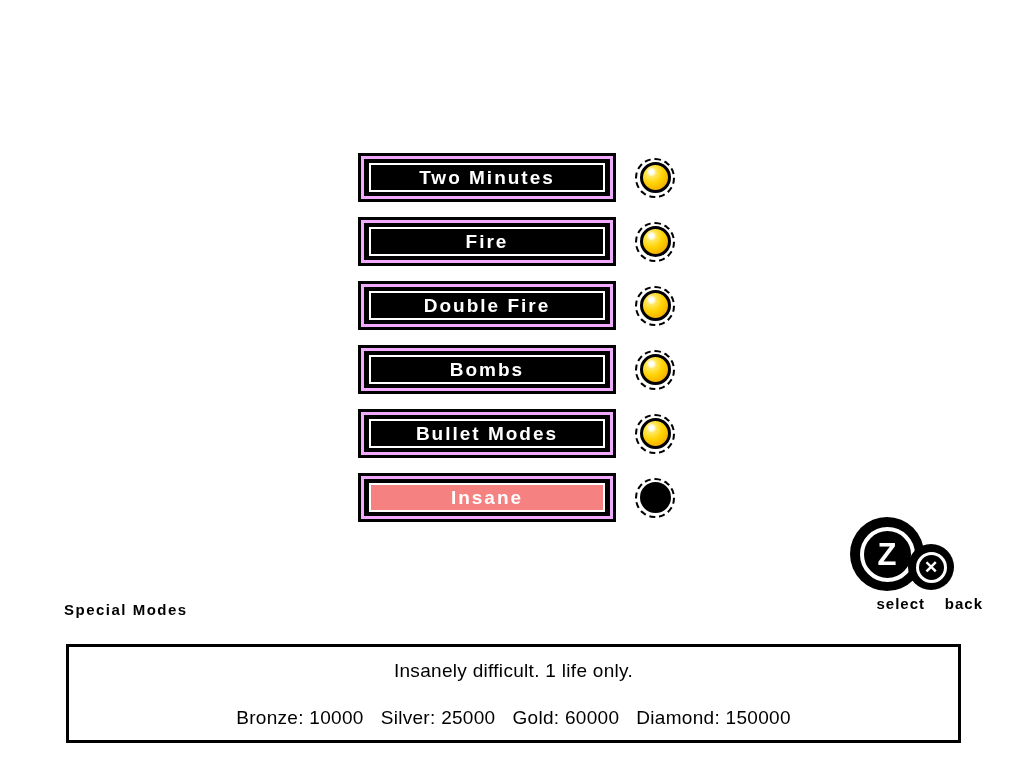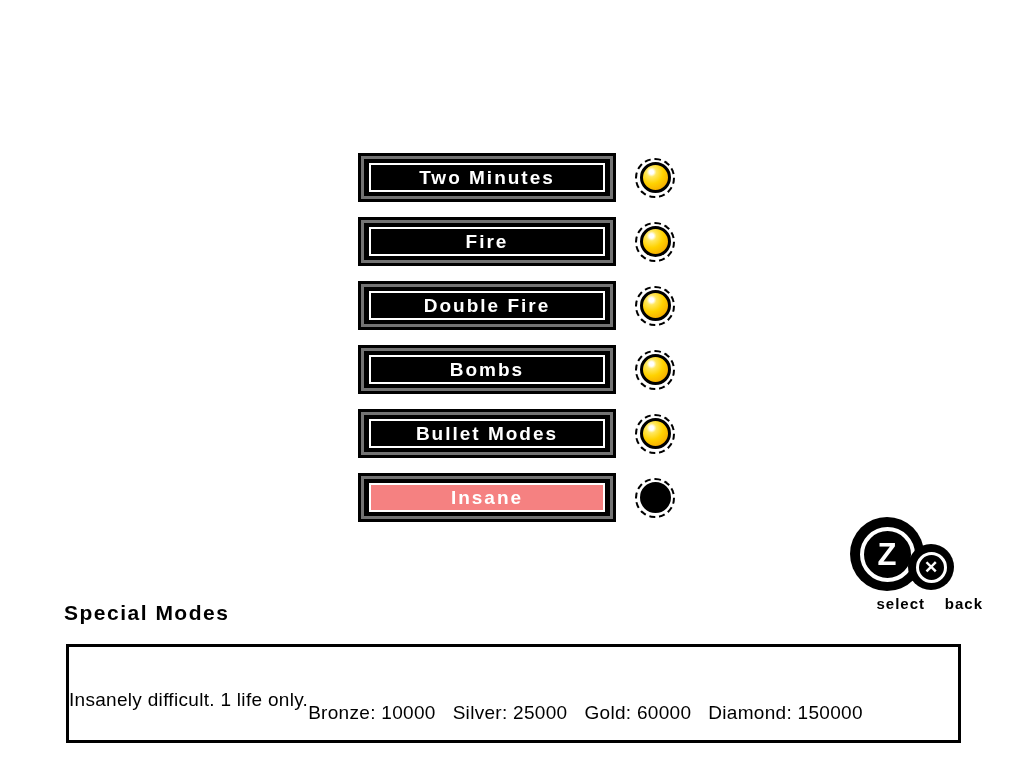--- a/index.html
+++ b/index.html
@@ -17,21 +17,21 @@
     overflow:hidden;
     color:var(--ink);
   }
 
   
   .menu{position:absolute;left:358px;top:153px;}
   .menu-row{display:flex;align-items:center;height:49px;margin-bottom:15px;}
   .mode-btn{
     width:258px;height:49px;
     border:3px solid var(--ink);
-    background:#737373;
+    background:#f0abfc;
     padding:3px;
     cursor:pointer;
     text-align:center;
   }
   .btn-mid{width:100%;height:100%;background:var(--ink);padding:4px 5px;}
   .btn-fill{
     width:100%;height:100%;
     background:var(--ink);
     border:2px solid #ffffff;
     display:flex;align-items:center;justify-content:center;
@@ -60,30 +60,30 @@
   .medal-core.medal-gold{
     background:radial-gradient(circle at 34% 28%,
       #ffffff 0%, #ffffff 9%, #ffe860 20%,
       var(--gold) 48%, #f7b000 78%, var(--gold-dark) 100%);
   }
   .medal-core.medal-none{background:var(--ink);}
 
   
   .section-title{
     position:absolute;left:64px;top:601px;
-    font-size:21px;font-weight:bold;letter-spacing:1.5px;
+    font-size:15px;font-weight:bold;letter-spacing:1.5px;
   }
 
   
   .info-box{
     position:absolute;left:66px;top:644px;
     width:895px;height:99px;
     border:3px solid var(--ink);
     background:#ffffff;
-    display:flex;align-items:center;
+    display:flex;flex-direction:column;align-items:center;
     padding-top:13px;
   }
   .info-desc{font-size:19px;letter-spacing:0.3px;}
   .thresholds{display:flex;gap:17px;margin-top:25px;font-size:19px;letter-spacing:0.3px;}
 
   
   .controls{position:absolute;left:846px;top:515px;width:142px;height:102px;}
   .key-big{
     position:absolute;left:4px;top:2px;
     width:74px;height:74px;border-radius:50%;

